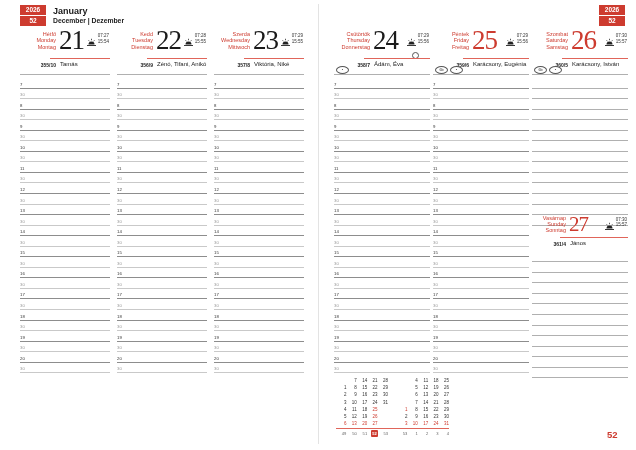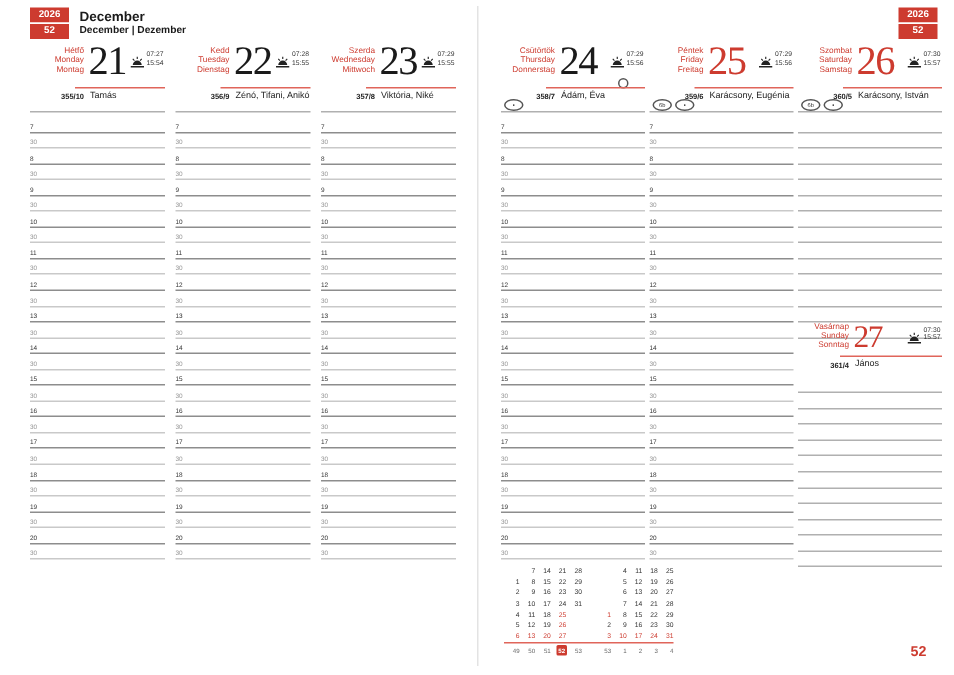--- a/index.html
+++ b/index.html
@@ -55,21 +55,21 @@
 
 <div id="spread">
   <div class="fold"></div>
 
   <div class="corner-box abs" style="left:20px;top:5px;">
     <div class="corner-cell acc-bg" style="background: rgb(205, 59, 47);">2026</div>
     <div class="corner-gap"></div>
     <div class="corner-cell acc-bg" style="background: rgb(205, 59, 47);">52</div>
   </div>
 
-  <div class="month-title abs" style="left:53px;top:6px;">December</div>
+  <div class="month-title abs" style="left:53px;top:6px;">January</div>
   <div class="month-subtitle abs" style="left:53px;top:17px;">December | Dezember</div>
 
   <div class="corner-box abs" style="left:599px;top:5px;">
     <div class="corner-cell acc-bg" style="background: rgb(205, 59, 47);">2026</div>
     <div class="corner-gap"></div>
     <div class="corner-cell acc-bg" style="background: rgb(205, 59, 47);">52</div>
   </div>
 
   <div id="columns-mount">
       <div class="day-col" style="left: 20px; top: 30px; width: 90px; height: 345px;">

